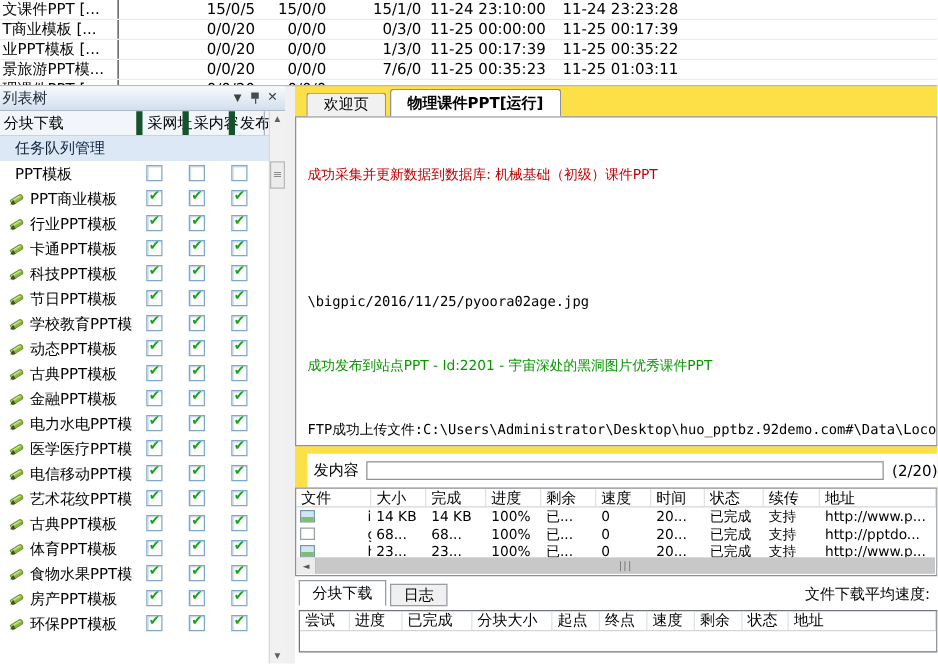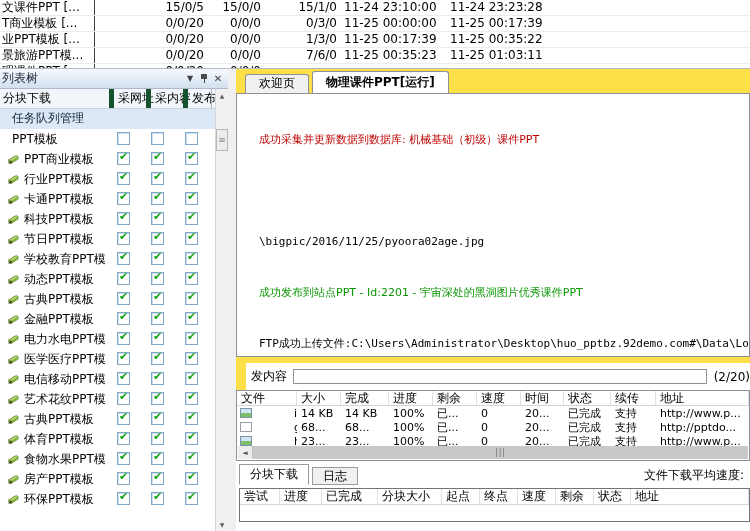--- a/index.html
+++ b/index.html
@@ -45,21 +45,21 @@
   .vs-btn { height:13px; display:flex; align-items:center; justify-content:center; font-size:6px; color:#606060; }
   .vs-down { position:absolute; bottom:0; left:0; right:0; }
   .vs-thumb { position:absolute; left:0; right:0; top:40px; height:22px; background:#ececec; border:1px solid #b9b9b9; display:flex; align-items:center; justify-content:center; font-size:9px; color:#8a8a8a; }
 
   
   #splitter { position:absolute; left:228px; top:68px; width:8px; height:463px; background:#f0f0f0; border-top:1px solid #b4bac4; }
   #rightpanel { position:absolute; left:236px; top:68px; width:514px; height:328px; background:#fde047; border-top:1px solid #b4bac4; }
   .tabbar { position:absolute; left:0; top:0; right:0; height:24px; display:flex; align-items:flex-end; padding-left:9px; }
   .tab { height:19px; line-height:17px; padding:0 13px; border:1px solid #8d9099; border-bottom:none; border-radius:3px 3px 0 0; background:#f1f1f1; margin-right:3px; position:relative; z-index:1; }
   .tab.active { background:#fff; font-weight:bold; height:22px; line-height:20px; z-index:2; }
-  .log { position:absolute; left:0; top:24px; width:514px; height:264px; background:#fff; border:1px solid #8d9099; overflow:hidden; padding:3px 0 0 22px; font-family:"DejaVu Sans Mono","DejaVu Sans",monospace; font-size:11px; line-height:17px; white-space:pre; }
+  .log { position:absolute; left:0; top:24px; width:514px; height:264px; background:#fff; border:1px solid #8d9099; overflow:hidden; padding:3px 0 0 9px; font-family:"DejaVu Sans Mono","DejaVu Sans",monospace; font-size:11px; line-height:17px; white-space:pre; }
   .ln { height:17px; }
   .ln.red { color:#c00000; font-family:"DejaVu Sans","Liberation Sans",sans-serif; }
   .ln.green { color:#089600; font-family:"DejaVu Sans","Liberation Sans",sans-serif; }
   .pubstrip { position:absolute; left:10px; top:294px; right:0; height:27px; background:#fff; display:flex; align-items:center; }
   .publabel { width:47px; padding-left:5px; }
   .pbar { width:414px; height:15px; border:1px solid #8e9297; background:#fff; }
   .pfill { height:100%; width:10%; background:#4167c9; }
   .pcount { margin-left:7px; }
 
   .ftable { position:absolute; left:0; top:321px; right:0; height:71px; background:#fff; border:1px solid #8d9099; overflow:hidden; }

